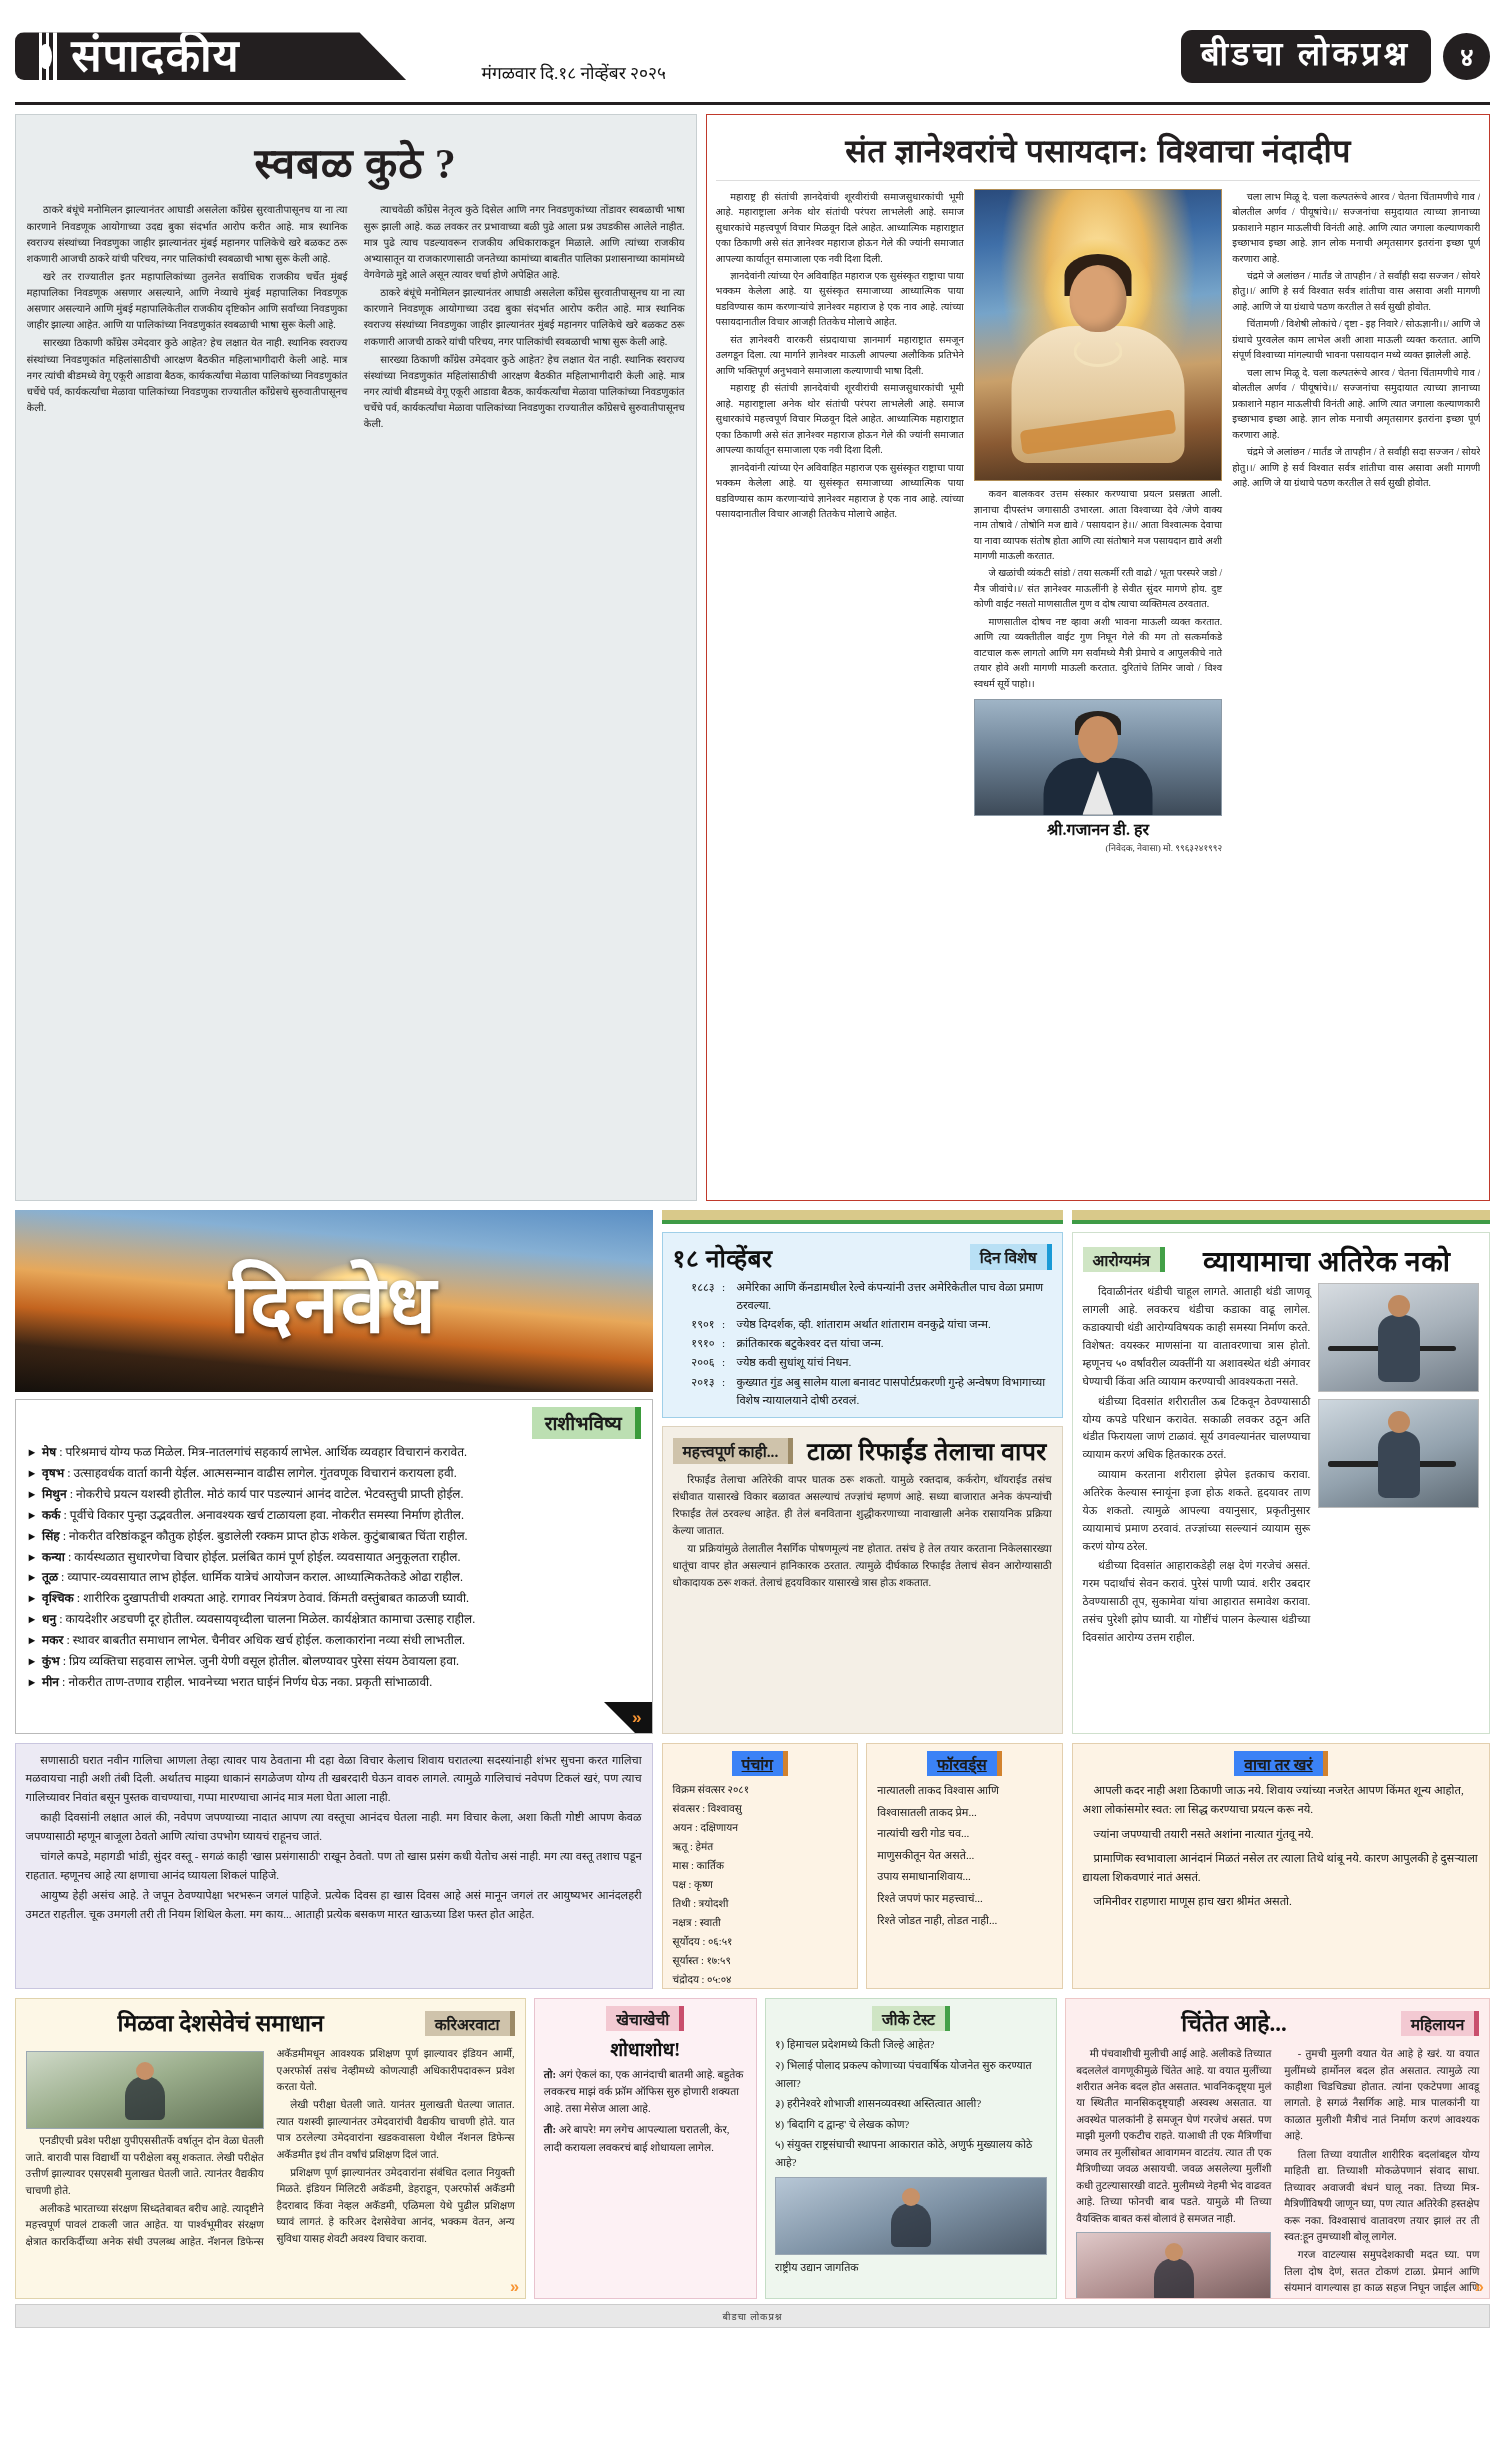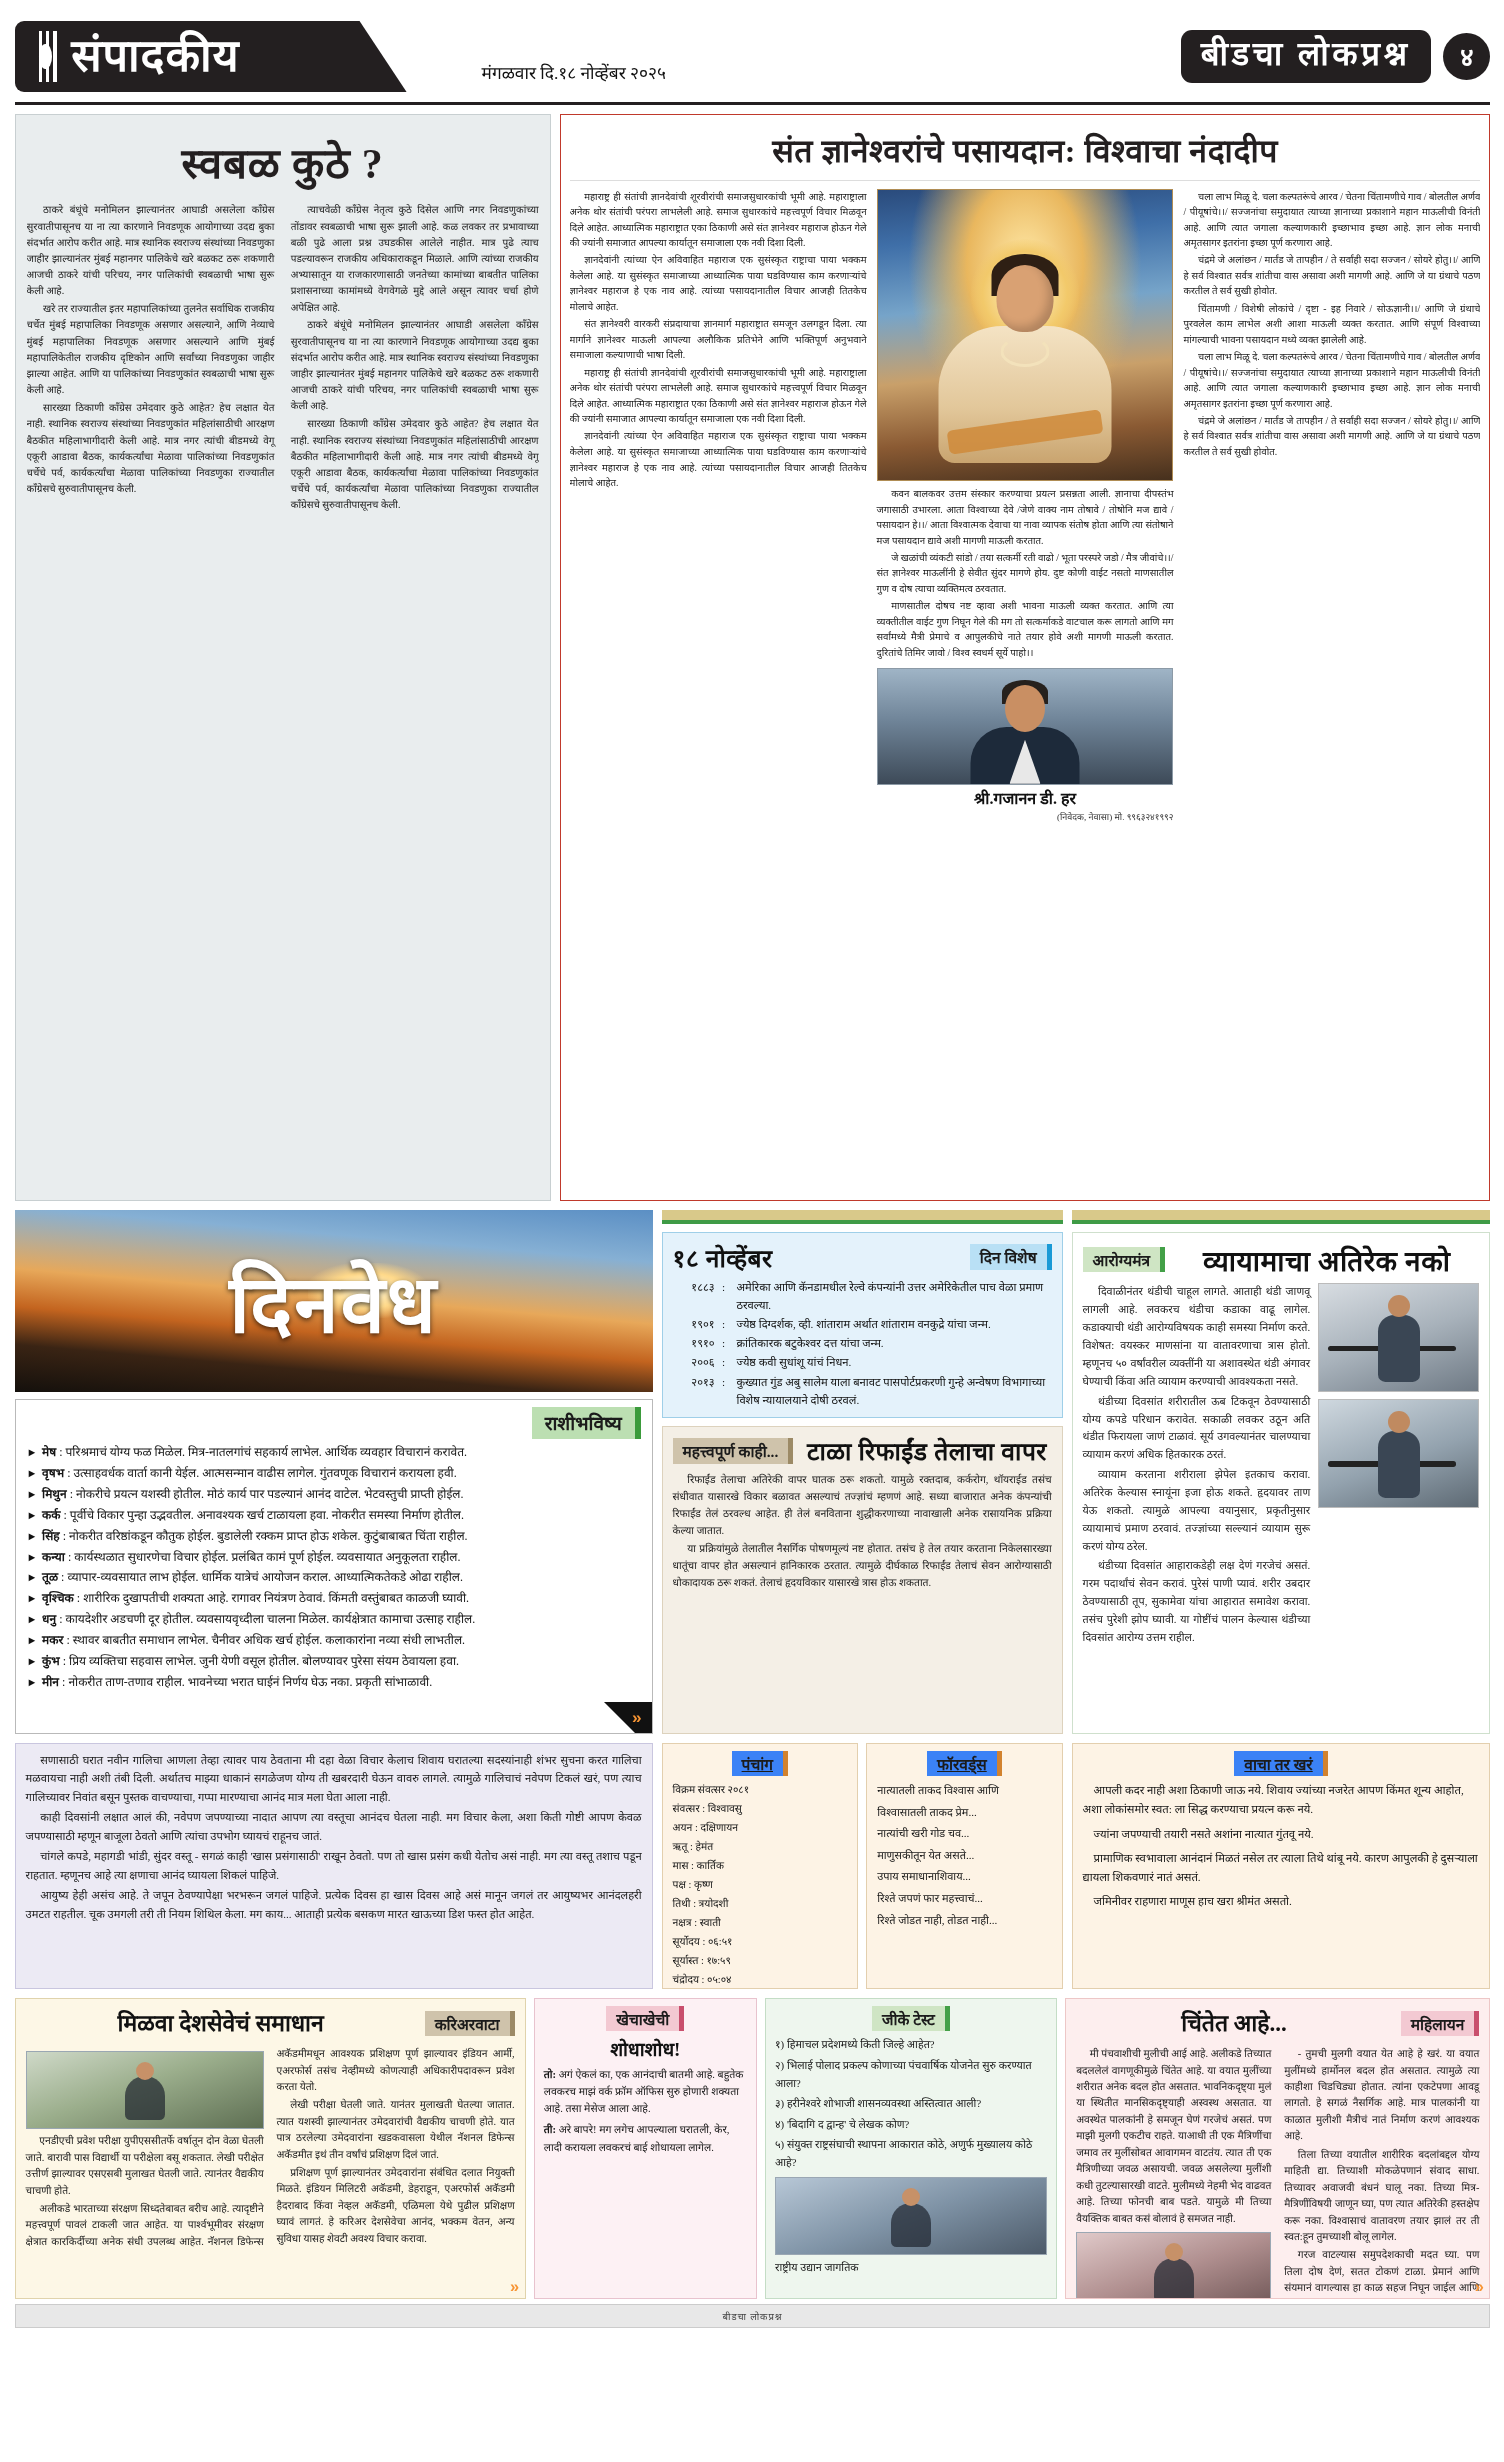--- a/index.html
+++ b/index.html
@@ -17,21 +17,21 @@
 
   
   .masthead {
     display: flex; align-items: center;
     height: 80px;
     margin-bottom: 5.5px;
   }
   .ed-badge {
     position: relative;
     background: #231f20;
-    height: 71px;
+    height: 48px;
     display: flex; align-items: center;
     padding: 0 55px 0 24px;
     border-radius: 9px 0 0 9px;
     clip-path: polygon(0 0, 88% 0, 100% 100%, 0 100%);
     min-width: 392px;
   }
   .ed-badge .bars { display: flex; align-items: center; gap: 3.6px; margin-right: 14.6px; position: relative; }
   .ed-badge .bars i { display: block; width: 3.6px; height: 51px; background: #fff; }
   .ed-badge .bars em {
     position: absolute; left: 0.9px; top: 12.8px;
@@ -65,21 +65,21 @@
     font-size: 25.5px; font-weight: bold;
     font-family: "Liberation Serif", serif;
   }
   .rule-bar { height: 2.7px; background: #231f20; margin: 1.8px 0 9px; }
 
   
   .top-zone { display: flex; gap: 9px; height: 1087px; }
 
   
   .editorial {
-    width: 536px;
+    width: 682px;
     background: #e9edee;
     border: 0.9px solid #c8cfd1;
     padding: 9px 11px 7.3px;
     display: flex; flex-direction: column;
   }
   .ed-headline {
     text-align: center;
     font-family: "Liberation Serif", serif;
     font-size: 42px; font-weight: bold; color: #231f20;
     padding: 9px 0 12.8px;

